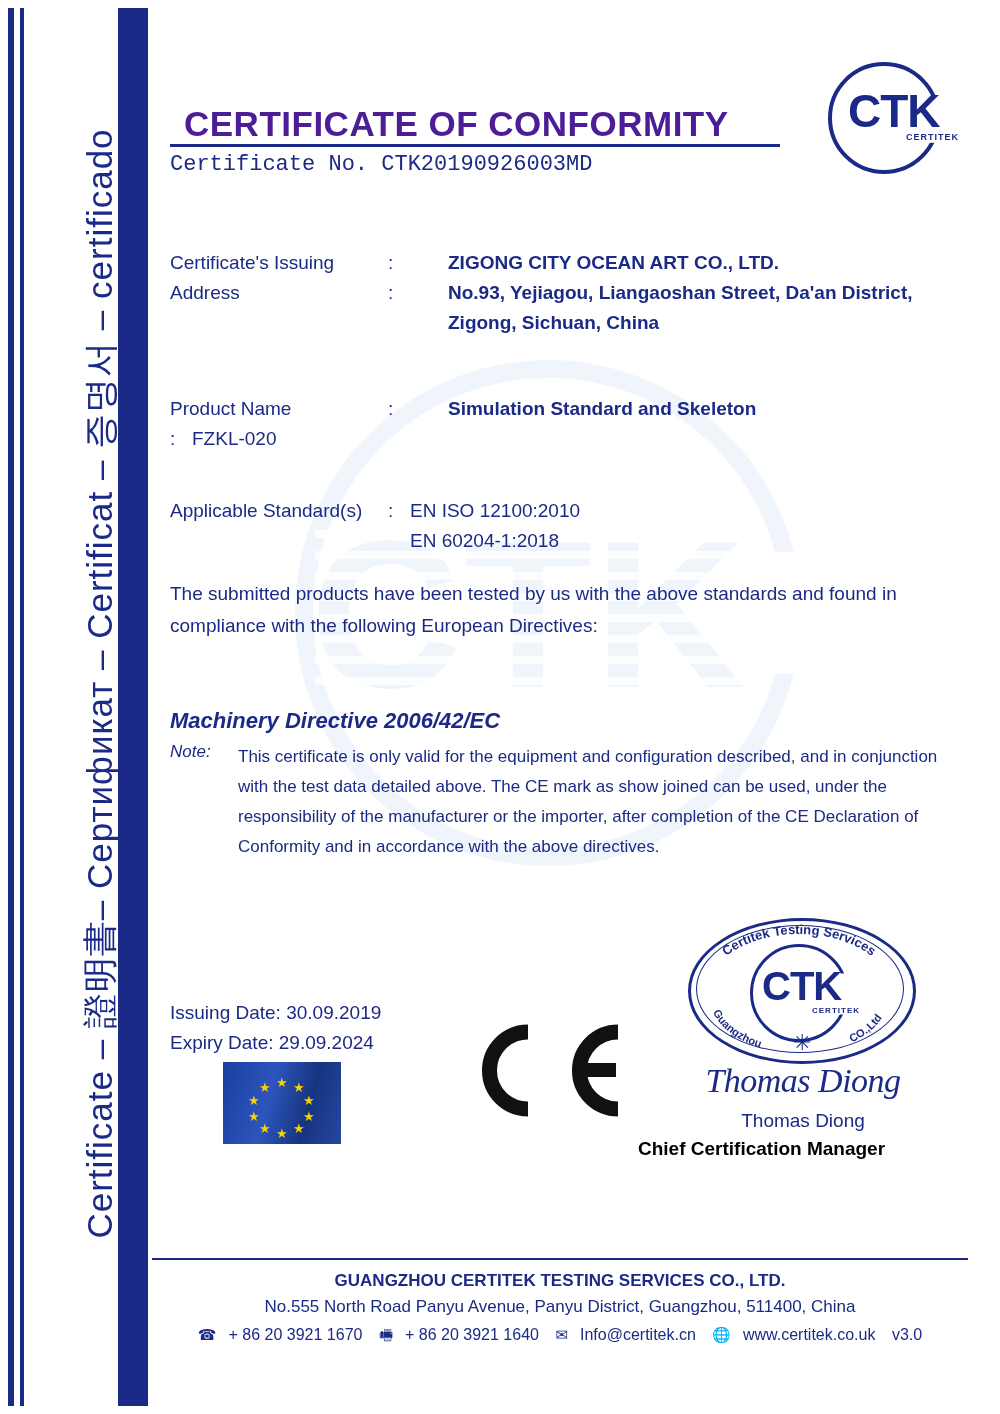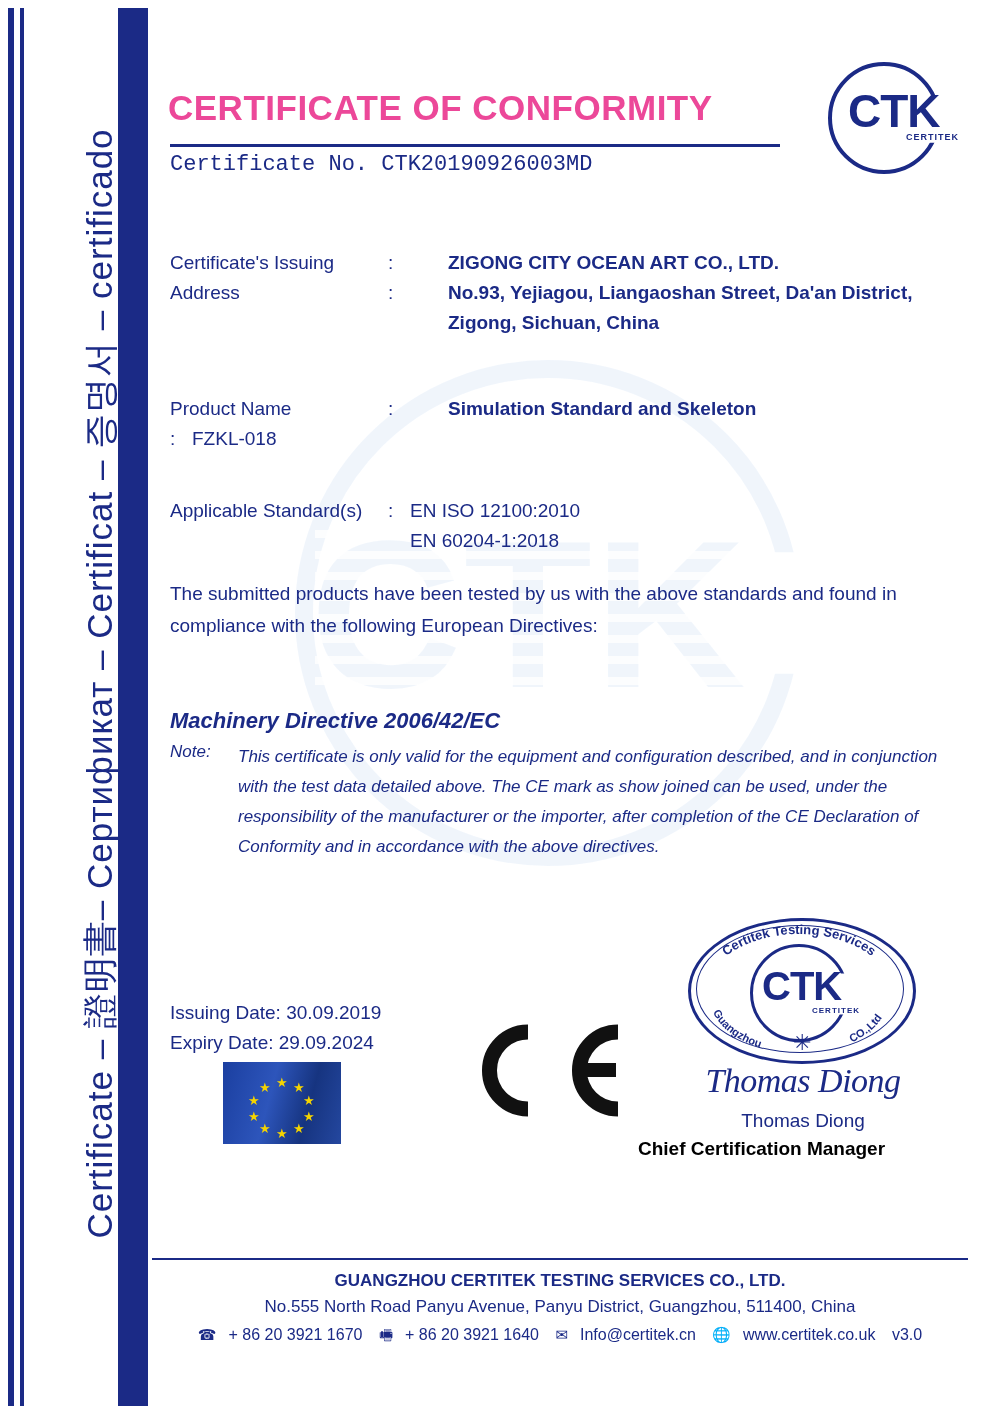--- a/index.html
+++ b/index.html
@@ -120,23 +120,23 @@
 
   .title-row {
     position: absolute;
     left: 0;
     top: 88px;
     width: 800px;
   }
   .doc-title {
     font-size: 35px;
     font-weight: bold;
-    color: #ec4899;
+    color: #4c1d95;
     letter-spacing: 0.5px;
-    margin: 0;
+    margin: 16px;
   }
   .title-rule {
     position: absolute;
     left: 2px;
     top: 56px;
     width: 610px;
     height: 3px;
     background: #1b2a86;
   }
   .cert-no {
@@ -245,21 +245,20 @@
   }
   .note-label {
     width: 68px;
     font-size: 17px;
     font-style: italic;
     color: #1b2a86;
   }
   .note-text {
     flex: 1;
     font-size: 17px;
-    font-style: italic;
     color: #1b2a86;
     line-height: 30px;
   }
 
   
   .dates {
     position: absolute;
     left: 2px;
     top: 998px;
     font-size: 19px;
@@ -487,21 +486,21 @@
       <div class="gap-lg"></div>
 
       <div class="frow">
         <div class="flabel">Product Name</div>
         <div class="fcolon">:</div>
         <div class="fvalue bold">Simulation Standard and Skeleton</div>
       </div>
 
       <div class="frow">
         <div class="fcolon">:</div>
-        <div class="fvalue">FZKL-018</div>
+        <div class="fvalue">FZKL-020</div>
       </div>
 
       <div class="gap-md"></div>
 
       <div class="frow">
         <div class="flabel">Applicable Standard(s)</div>
         <div class="fcolon">:</div>
         <div class="fvalue">EN ISO 12100:2010</div>
       </div>
       <div class="frow">

